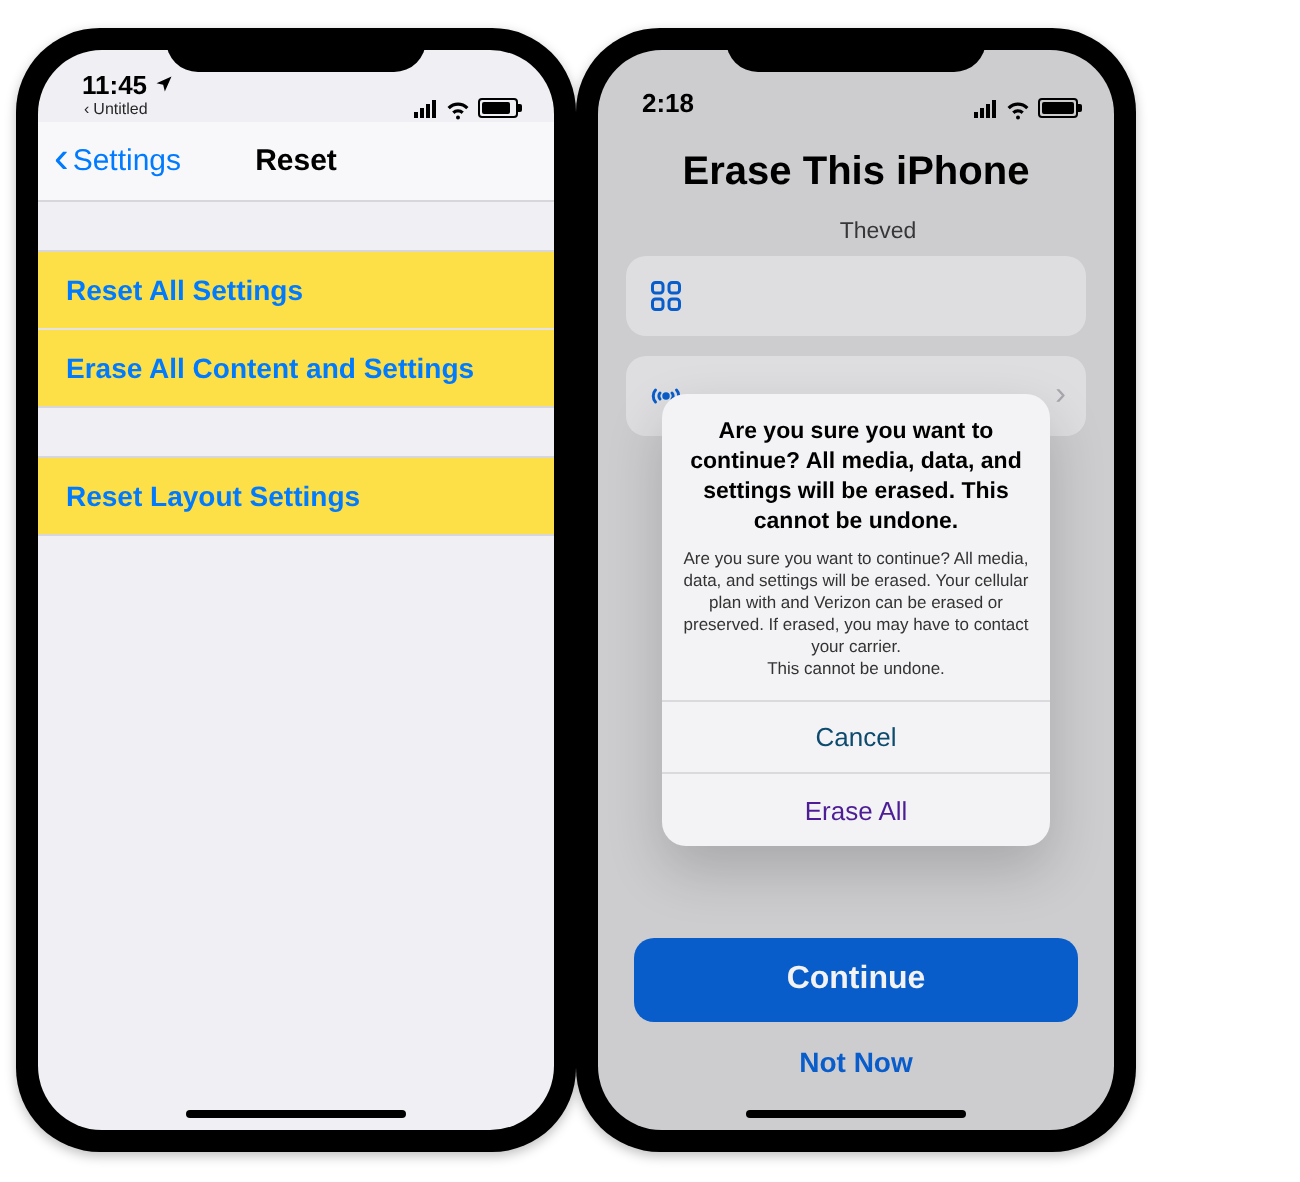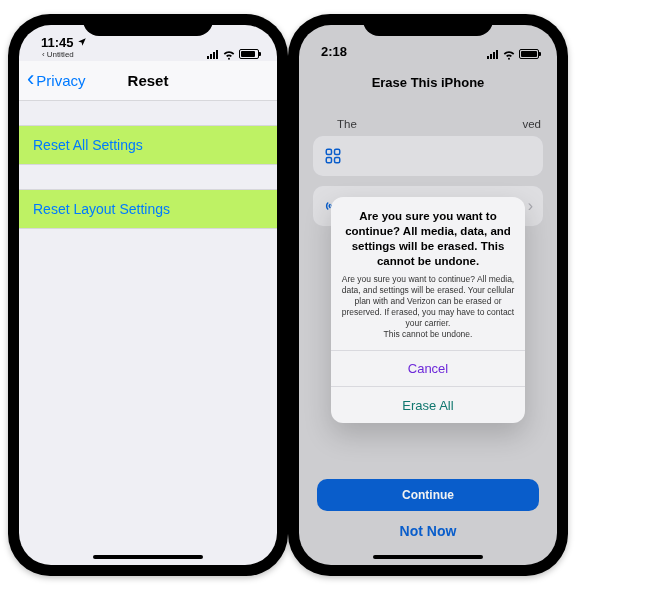--- a/index.html
+++ b/index.html
@@ -83,52 +83,52 @@
   .navbar .back {
     color:#007aff; display:flex; align-items:center; gap:2px;
     padding-left:8px;
   }
   .navbar .back .chev { font-size:22px; line-height:1; font-weight:300; margin-top:-3px;}
   .navbar .title {
     position:absolute; left:0; right:0; text-align:center;
     font-weight:600;
   }
   
-  .tbl { background:#bef264; border-top:1px solid #d7d7db; border-bottom:1px solid #d7d7db;}
+  .tbl { background:#fde047; border-top:1px solid #d7d7db; border-bottom:1px solid #d7d7db;font-weight:bold;}
   .row {
     padding:11px 14px; color:#007aff; font-size:14px;
     border-bottom:1px solid #e3e3e7;
   }
   .row:last-child { border-bottom:none;}
   .gap { height:24px; }
   
   .erase-header {
     text-align:center; padding:14px 22px 8px;
   }
-  .erase-title { font-size:13px; font-weight:700; margin-bottom:20px;}
+  .erase-title { font-size:20px; font-weight:700; margin-bottom:4px;}
   .erase-sub { font-size:11.5px; color:#3a3a3c; line-height:1.35;}
   .cut-text { font-size:11.5px; color:#3a3a3c; text-align:center; padding:2px 20px;}
   .cards { padding:6px 14px; display:flex; flex-direction:column; gap:10px;}
   .card {
     background:#eaeaee; border-radius:10px; height:40px;
     display:flex; align-items:center; padding:0 10px; gap:10px;
     position:relative;
   }
   .card .chev-r {
     position:absolute; right:10px; color:#b0b0b6; font-size:16px;
   }
   .icon-box { width:20px; height:20px; display:flex; align-items:center; justify-content:center;}
   .bottom-actions {
     position:absolute; left:0; right:0; bottom:26px;
     padding:0 18px; display:flex; flex-direction:column; gap:12px;
   }
   .btn-primary {
     background:#0a63d6; color:#fff; border-radius:10px;
-    height:32px; display:flex; align-items:center; justify-content:center;
-    font-size:12px; font-weight:600;
+    height:42px; display:flex; align-items:center; justify-content:center;
+    font-size:16px; font-weight:600;
   }
   .btn-link {
     color:#0a63d6; text-align:center; font-size:14px; font-weight:600;
   }
   
   .dim {
     position:absolute; inset:0; background:rgba(0,0,0,.05);
     z-index:20;
   }
   .alert {
@@ -139,22 +139,22 @@
   }
   .alert .body { padding:12px 10px 10px; text-align:center;}
   .alert .h1 { font-size:11.5px; font-weight:700; line-height:1.3;}
   .alert .msg { font-size:8.5px; color:#333; margin-top:5px; line-height:1.3;}
   .alert .btns { border-top:1px solid #d9d9de; display:flex; flex-direction:column;}
   .alert .btn {
     height:36px; display:flex; align-items:center; justify-content:center;
     font-size:13px; border-bottom:1px solid #d9d9de;
   }
   .alert .btn:last-child{border-bottom:none;}
-  .alert .btn.cancel{color:#6d28d9;}
-  .alert .btn.destructive{color:#0f766e;}
+  .alert .btn.cancel{color:#0c4a6e;}
+  .alert .btn.destructive{color:#4c1d95;}
   .loc-arrow { display:inline-block; transform:rotate(0deg); }
 </style>
 </head>
 <body>
 
 <div class="stage">
 
   <div class="phone">
     <div class="notch"></div>
     <div class="screen light">
@@ -187,28 +187,29 @@
           </span>
           <span class="batt">
               <i></i>
             </span>
         </div>
       </div>
 
       <div class="navbar">
         <div class="back">
           <span class="chev">‹</span>
-          <span>Privacy</span>
+          <span>Settings</span>
         </div>
         <div class="title">Reset</div>
       </div>
 
       <div class="gap"></div>
       <div class="tbl">
         <div class="row">Reset All Settings</div>
+        <div class="row">Erase All Content and Settings</div>
       </div>
 
       <div class="gap"></div>
       <div class="tbl">
         <div class="row">Reset Layout Settings</div>
       </div>
 
       <div class="gap"></div>
 
       <div class="home-ind"></div>
@@ -240,21 +241,21 @@
           <span class="batt full">
               <i></i>
             </span>
         </div>
       </div>
 
       <div class="erase-header">
         <div class="erase-title">Erase This iPhone</div>
       </div>
 
-      <div class="cut-text" style="display:flex;justify-content:space-between;padding:0 16px;margin-left:22px;">
+      <div class="cut-text" style="display:flex;justify-content:center;padding:0 16px;margin-left:22px;">
         <span>The</span>
         <span>ved</span>
       </div>
 
       <div class="cards">
         <div class="card">
           <span class="icon-box">
             <svg width="18" height="18" viewBox="0 0 24 24" fill="none" stroke="#0a63d6" stroke-width="2">
                 <rect x="3" y="3" width="7" height="7" rx="2"></rect>
                 <rect x="14" y="3" width="7" height="7" rx="2"></rect>

